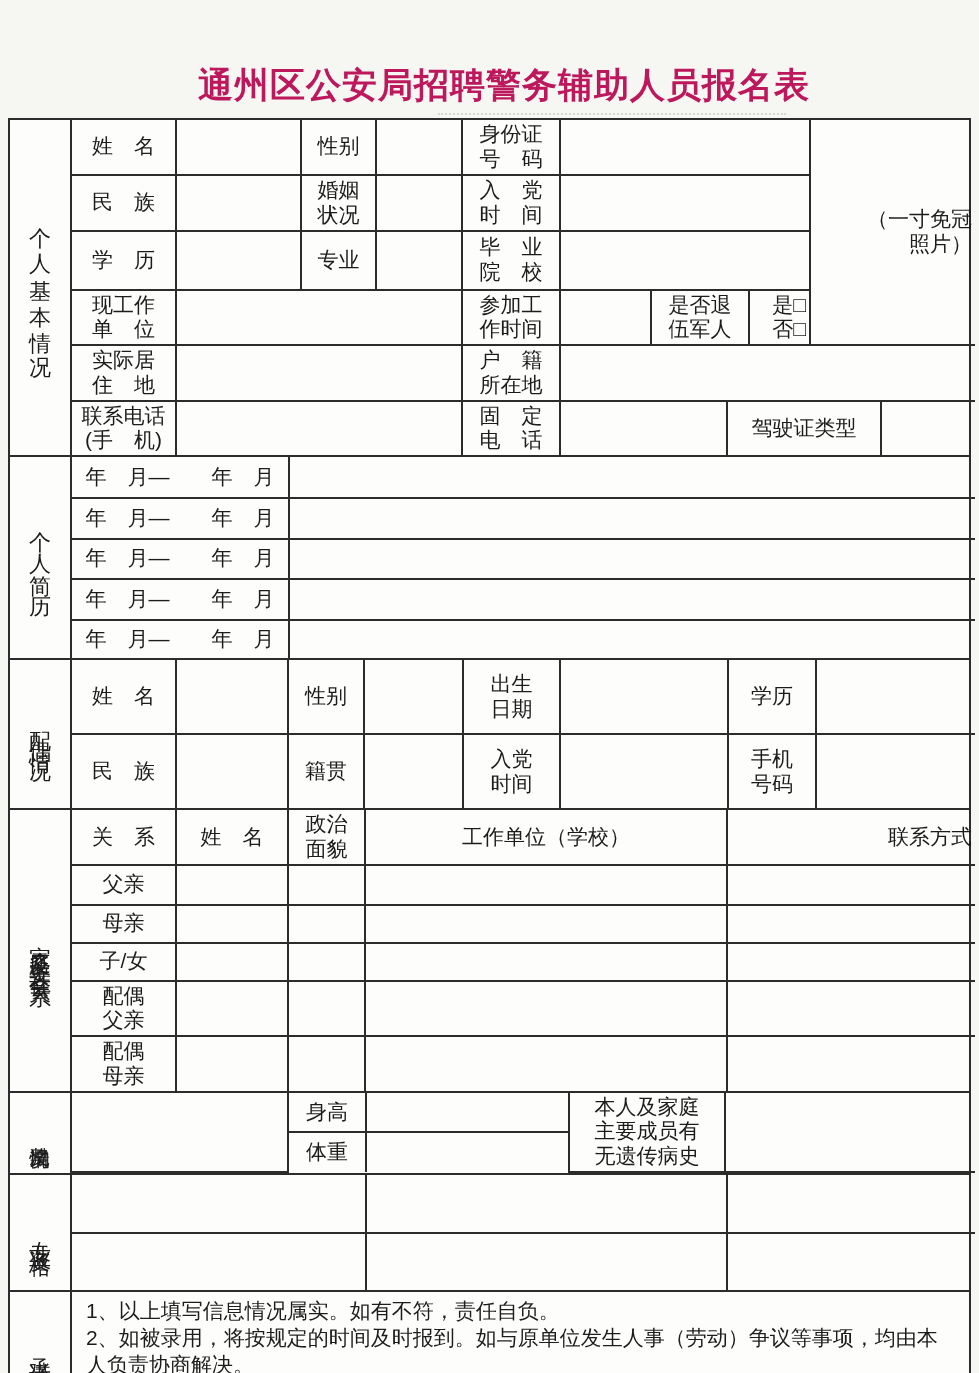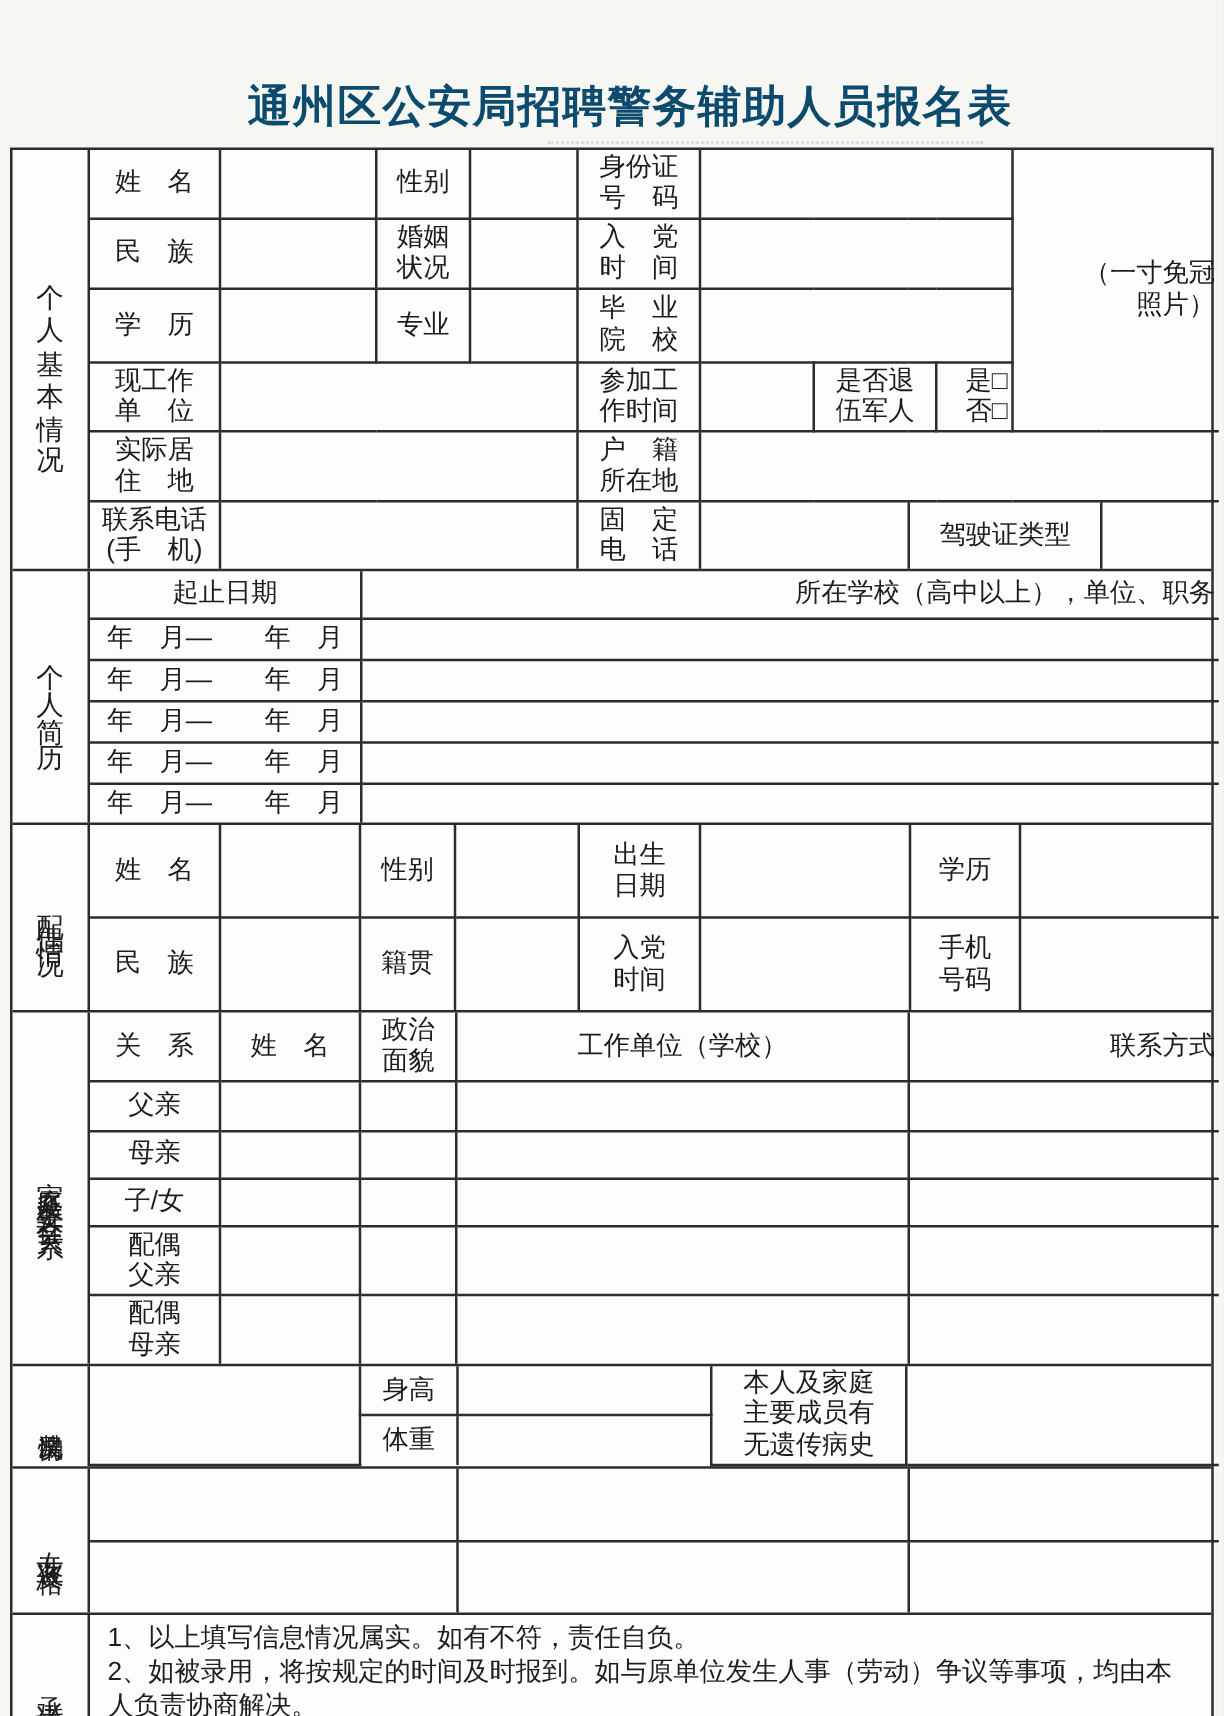--- a/index.html
+++ b/index.html
@@ -5,21 +5,21 @@
   * { margin:0; padding:0; box-sizing:border-box; }
   html,body { background:#e9e9e7; }
   .page {
     position:relative; width:979px; height:1373px;
     background:#f6f6f3;
     font-family:"Liberation Sans", sans-serif;
     color:#1d1d1d; overflow:hidden;
   }
   .title {
     position:absolute; top:62px; left:0; width:100%;
-    text-align:center; font-size:35px; font-weight:700; color:#0c4a6e;
+    text-align:center; font-size:35px; font-weight:700; color:#be185d;
     letter-spacing:1px;
     padding-left:29px;
   }
   .artifact-line {
     position:absolute; top:113px; left:438px; width:348px; height:0;
     border-top:2px dotted #d6d6d2;
   }
   .form {
     position:absolute; left:8px; top:118px; width:963px;
     border:2px solid #2c2c2c; background:#fdfdfb;
@@ -156,24 +156,20 @@
       <div class="sidebar ls-lg">
         <span>个人简历</span>
       </div>
       <div class="content">
         <table class="ft" style="height:201px;">
           <colgroup>
               <col style="width:217px">
               <col style="width:686px">
             </colgroup>
           <tbody>
-              <tr style="height:38px;">
-            <td>起止日期</td>
-            <td>所在学校（高中以上），单位、职务</td>
-          </tr>
           <tr style="height:33px;">
             <td class="small">年　月—　　年　月</td>
             <td></td>
           </tr>
           <tr style="height:33px;">
             <td class="small">年　月—　　年　月</td>
             <td></td>
           </tr>
           <tr style="height:33px;">
             <td class="small">年　月—　　年　月</td>

